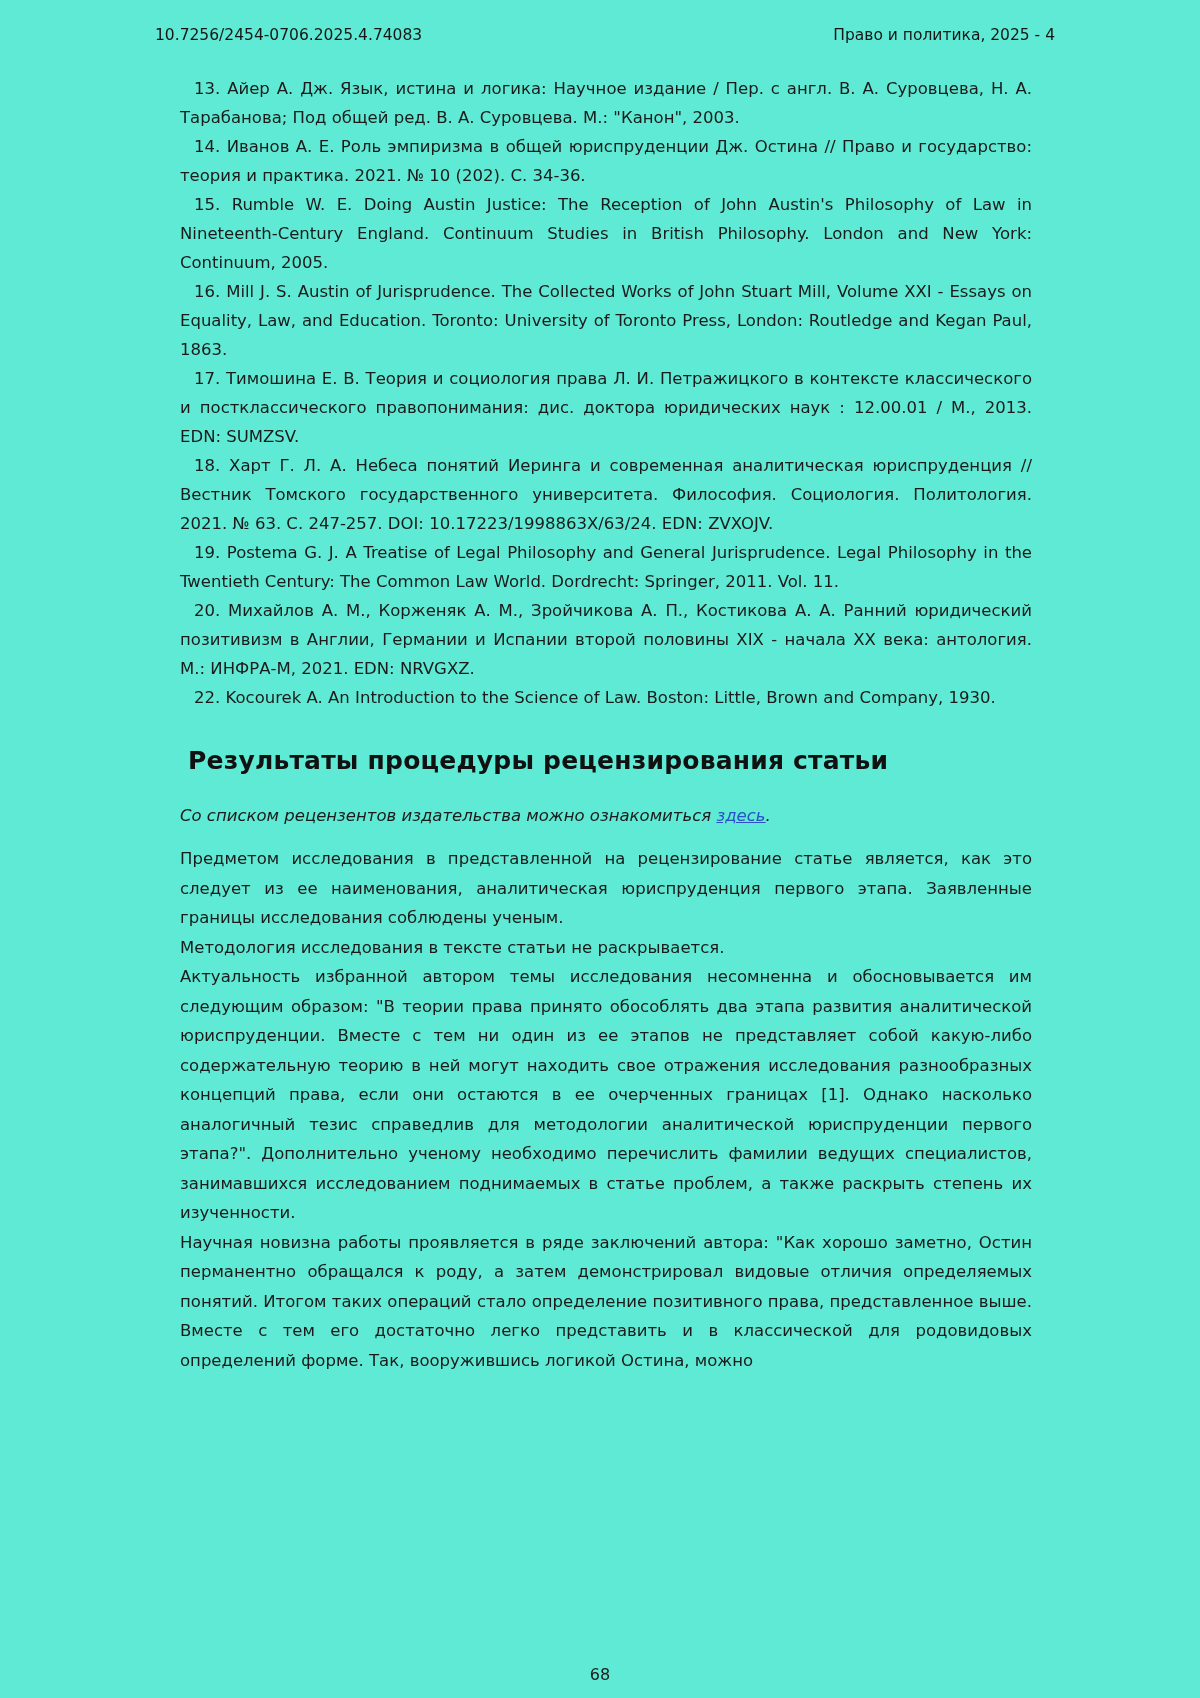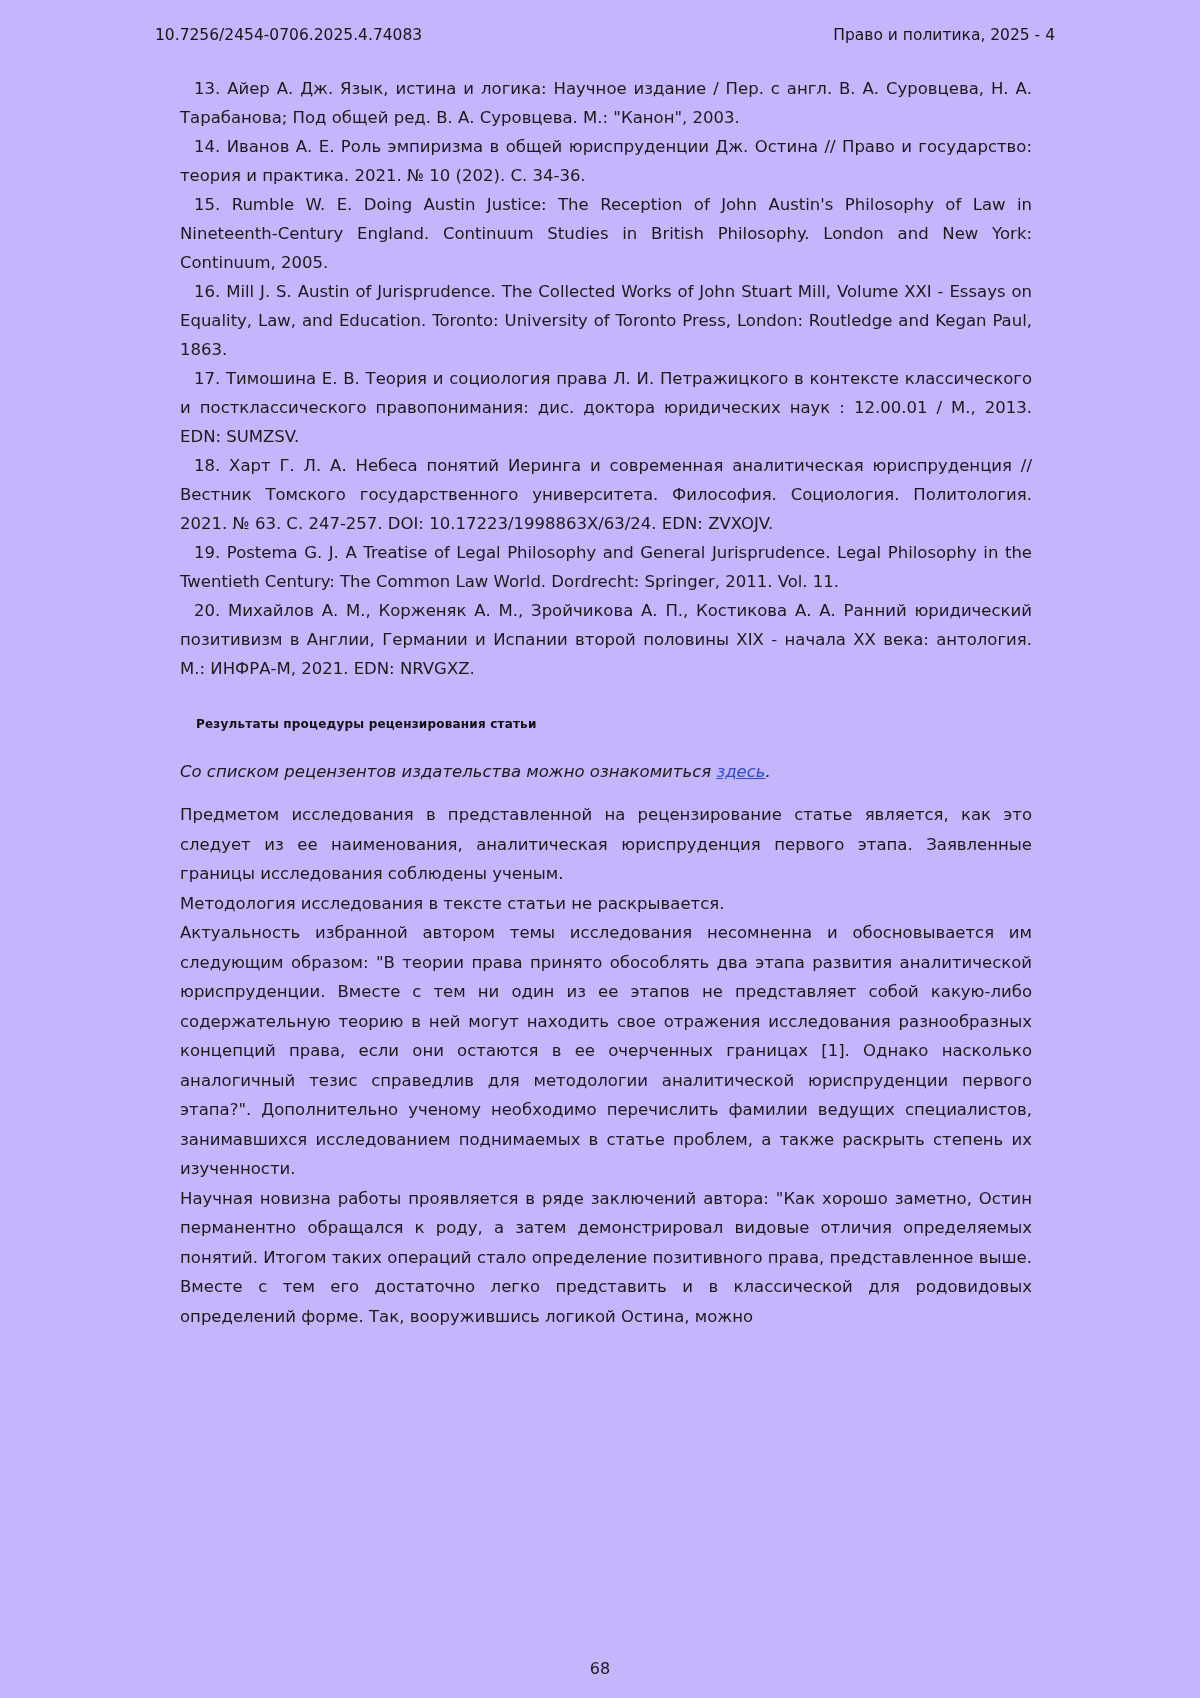--- a/index.html
+++ b/index.html
@@ -6,21 +6,21 @@
   html, body { background: #ffffff; }
   body {
     width: 1200px;
     font-family: "DejaVu Sans", "Liberation Sans", sans-serif;
     color: #1b1b1b;
   }
   .page {
     position: relative;
     width: 1200px;
     min-height: 1698px;
-    background: #c4b5fd;
+    background: #5eead4;
     padding: 26px 145px 70px 155px;
   }
   .page-header {
     display: flex;
     justify-content: space-between;
     align-items: baseline;
     font-size: 15.5px;
     color: #161616;
     margin-bottom: 30px;
   }
@@ -29,24 +29,24 @@
     width: 852px;
   }
   .references p {
     font-size: 16.5px;
     line-height: 29px;
     text-align: justify;
     text-indent: 14px;
     color: #1b1b1b;
   }
   .section-heading {
-    font-size: 12px;
+    font-size: 25px;
     font-weight: bold;
     color: #111111;
-    margin: 34px 0 26px 16px;
+    margin: 34px 0 26px 8px;
     letter-spacing: 0.2px;
   }
   .policy p {
     font-style: italic;
     font-size: 16.5px;
     line-height: 29px;
     text-align: justify;
     color: #1b1b1b;
   }
   .reviewers-link {
@@ -61,21 +61,21 @@
   .review-body p {
     font-size: 16.5px;
     line-height: 29.5px;
     text-align: justify;
     color: #1b1b1b;
   }
   .page-footer {
     position: absolute;
     left: 0;
     right: 0;
-    bottom: 20px;
+    bottom: 14px;
     text-align: center;
     font-size: 16px;
     color: #1b1b1b;
   }
 </style>
 </head>
 <body>
 
 <div class="page">
 
@@ -88,20 +88,21 @@
 
     <div class="references">
       <p>13. Айер А. Дж. Язык, истина и логика: Научное издание / Пер. с англ. В. А. Суровцева, Н. А. Тарабанова; Под общей ред. В. А. Суровцева. М.: "Канон", 2003.</p>
       <p>14. Иванов А. Е. Роль эмпиризма в общей юриспруденции Дж. Остина // Право и государство: теория и практика. 2021. № 10 (202). С. 34-36.</p>
       <p>15. Rumble W. E. Doing Austin Justice: The Reception of John Austin's Philosophy of Law in Nineteenth-Century England. Continuum Studies in British Philosophy. London and New York: Continuum, 2005.</p>
       <p>16. Mill J. S. Austin of Jurisprudence. The Collected Works of John Stuart Mill, Volume XXI - Essays on Equality, Law, and Education. Toronto: University of Toronto Press, London: Routledge and Kegan Paul, 1863.</p>
       <p>17. Тимошина Е. В. Теория и социология права Л. И. Петражицкого в контексте классического и постклассического правопонимания: дис. доктора юридических наук : 12.00.01 / М., 2013. EDN: SUMZSV.</p>
       <p>18. Харт Г. Л. А. Небеса понятий Иеринга и современная аналитическая юриспруденция // Вестник Томского государственного университета. Философия. Социология. Политология. 2021. № 63. С. 247-257. DOI: 10.17223/1998863X/63/24. EDN: ZVXOJV.</p>
       <p>19. Postema G. J. A Treatise of Legal Philosophy and General Jurisprudence. Legal Philosophy in the Twentieth Century: The Common Law World. Dordrecht: Springer, 2011. Vol. 11.</p>
       <p>20. Михайлов А. М., Корженяк А. М., Зройчикова А. П., Костикова А. А. Ранний юридический позитивизм в Англии, Германии и Испании второй половины XIX - начала XX века: антология. М.: ИНФРА-М, 2021. EDN: NRVGXZ.</p>
+      <p>22. Kocourek A. An Introduction to the Science of Law. Boston: Little, Brown and Company, 1930.</p>
     </div>
 
     <h2 class="section-heading">Результаты процедуры рецензирования статьи</h2>
 
     <div class="policy">
       <p><span>Со списком рецензентов издательства можно ознакомиться </span><a class="reviewers-link" href="#">здесь</a><span>.</span></p>
     </div>
 
     <div class="review-body">
       <p>Предметом исследования в представленной на рецензирование статье является, как это следует из ее наименования, аналитическая юриспруденция первого этапа. Заявленные границы исследования соблюдены ученым.</p>

